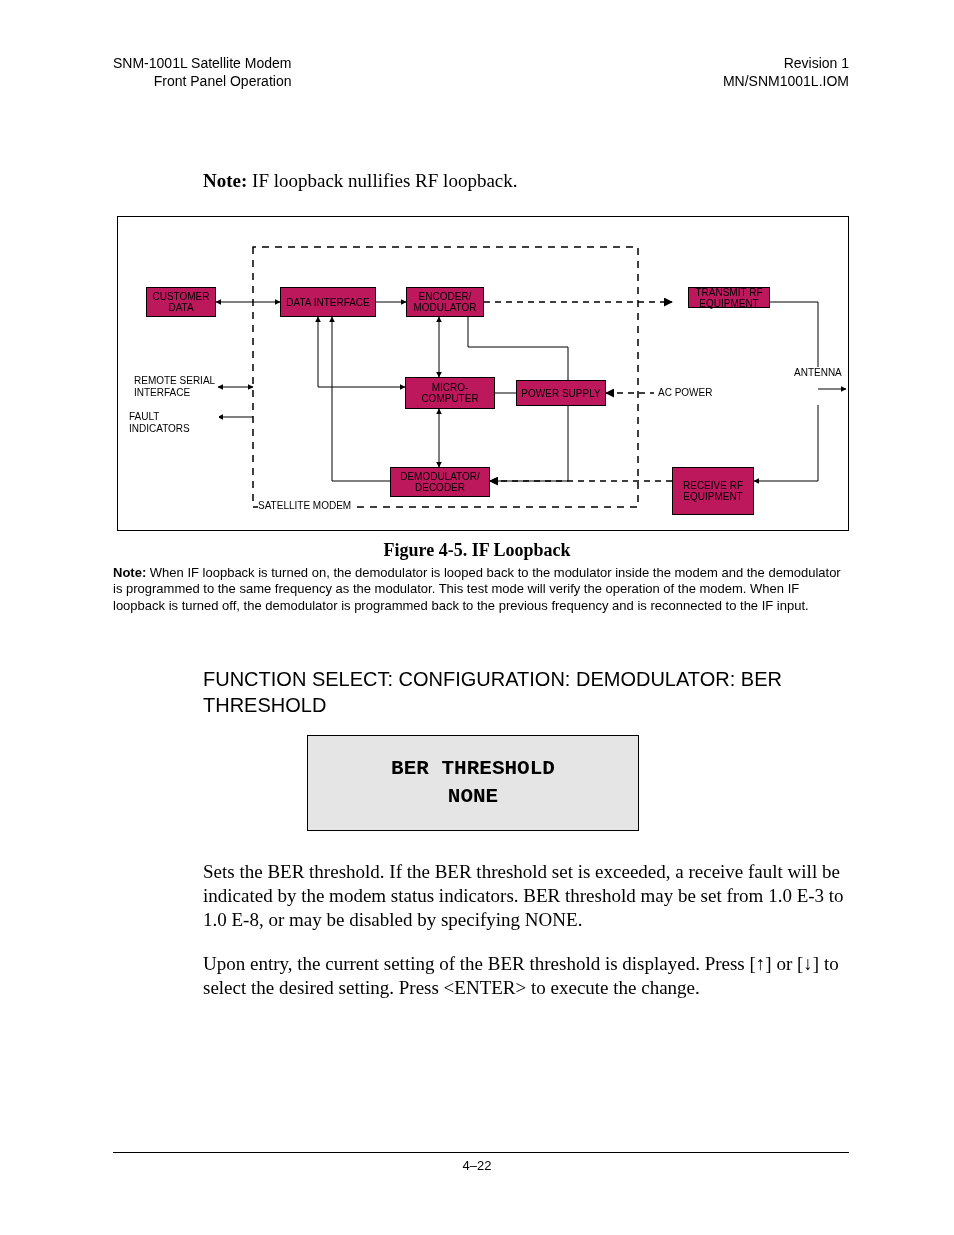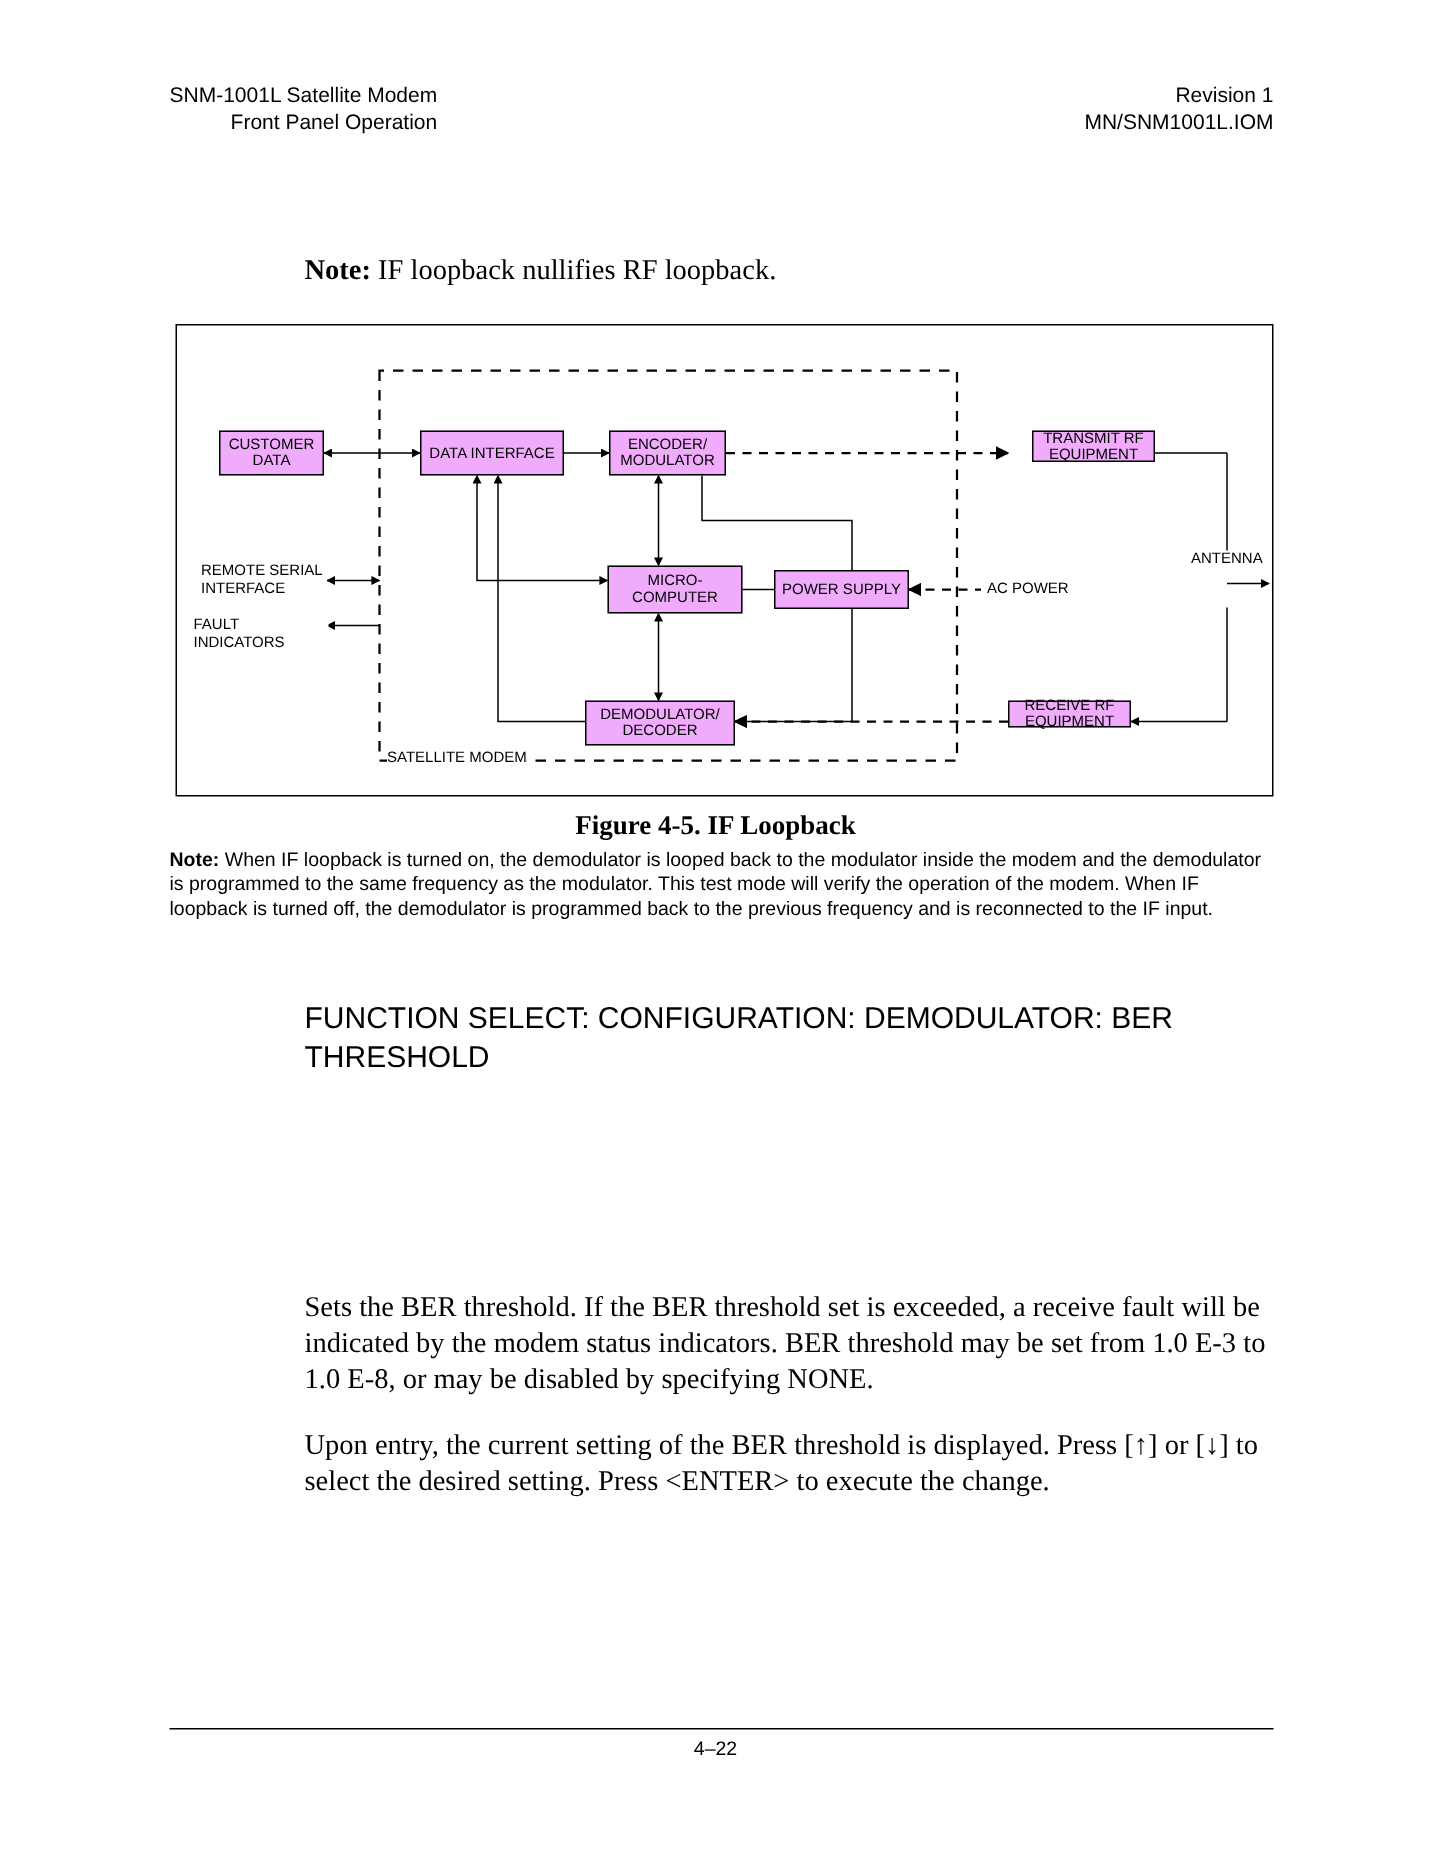--- a/index.html
+++ b/index.html
@@ -43,21 +43,21 @@
     left: 117px;
     top: 216px;
     width: 730px;
     height: 313px;
     border: 1px solid #000;
   }
   .figbox svg { position: absolute; left: 0; top: 0; }
   .blk {
     position: absolute;
     border: 1px solid #000;
-    background: #f0abfc;
+    background: #be185d;
     font-family: Arial, Helvetica, sans-serif;
     font-size: 10px;
     text-align: center;
     display: flex;
     align-items: center;
     justify-content: center;
     line-height: 1.1;
     padding: 2px 2px;
     box-sizing: border-box;
     z-index: 3;
@@ -219,38 +219,42 @@
 
     <div class="blk" style="left:28px;  top:70px;  width:70px; height:30px;">CUSTOMER DATA</div>
     <div class="blk" style="left:162px; top:70px;  width:96px; height:30px;">DATA INTERFACE</div>
     <div class="blk" style="left:288px; top:70px;  width:78px; height:30px;">ENCODER/ MODULATOR</div>
     <div class="blk" style="left:570px; top:70px;  width:82px; height:21px;">TRANSMIT RF EQUIPMENT</div>
 
     <div class="blk" style="left:287px; top:160px; width:90px; height:32px;">MICRO- COMPUTER</div>
     <div class="blk" style="left:398px; top:163px; width:90px; height:26px;">POWER SUPPLY</div>
 
     <div class="blk" style="left:272px; top:250px; width:100px; height:30px;">DEMODULATOR/ DECODER</div>
-    <div class="blk" style="left:554px; top:250px; width:82px; height:18px;">RECEIVE RF EQUIPMENT</div>
+    <div class="blk" style="left:554px; top:250px; width:82px; height:48px;">RECEIVE RF EQUIPMENT</div>
 
     <div class="lbl" style="left:16px; top:158px; width:84px; text-align:left;">REMOTE SERIAL INTERFACE</div>
     <div class="lbl" style="left:11px; top:194px; width:90px; text-align:left;">FAULT INDICATORS</div>
     <div class="lbl" style="left:540px; top:170px;">AC POWER</div>
     <div class="lbl" style="left:676px; top:150px;">ANTENNA</div>
     <div class="lbl" style="left:140px; top:283px;">SATELLITE MODEM</div>
   </div>
 
   <div class="figcap">Figure 4-5.  IF Loopback</div>
 
   <div class="fignote">
     <span class="b">Note:</span>
     <span>When IF loopback is turned on, the demodulator is looped back to the modulator inside the modem and the demodulator is programmed to the same frequency as the modulator. This test mode will verify the operation of the modem. When IF loopback is turned off, the demodulator is programmed back to the previous frequency and is reconnected to the IF input.</span>
   </div>
 
   <div class="sect">FUNCTION SELECT: CONFIGURATION: DEMODULATOR: BER THRESHOLD</div>
 
+  <div class="lcd">
+    <div>BER THRESHOLD</div>
+    <div>NONE</div>
+  </div>
 
   <div class="body1">Sets the BER threshold. If the BER threshold set is exceeded, a receive fault will be indicated by the modem status indicators. BER threshold may be set from 1.0 E-3 to 1.0 E-8, or may be disabled by specifying NONE.</div>
 
   <div class="body2">
     <span>Upon entry, the current setting of the BER threshold is displayed. Press [</span><span>↑</span><span>] or [</span><span>↓</span><span>] to select the desired setting. Press &lt;ENTER&gt; to execute the change.</span>
   </div>
 
   <div class="ftr-rule"></div>
   <div class="ftr-num">4–22</div>
 

